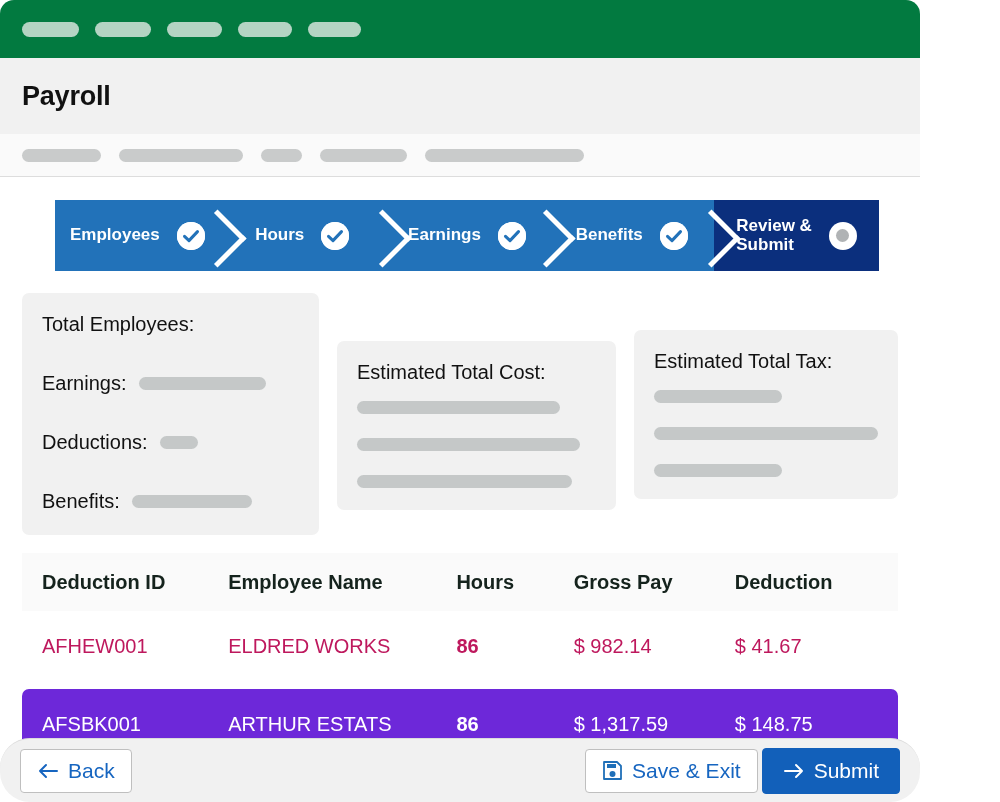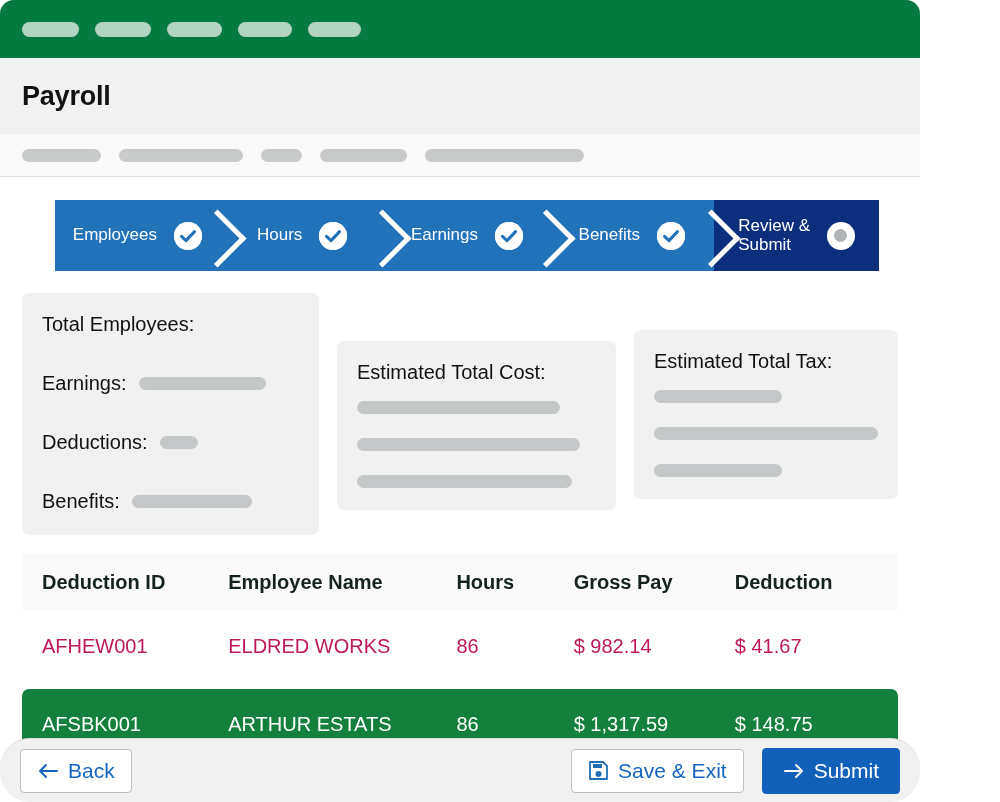--- a/index.html
+++ b/index.html
@@ -96,20 +96,21 @@
   .step {
     position: relative;
     flex: 1;
     background: #2272b9;
     display: flex;
     align-items: center;
     justify-content: center;
     gap: 17px;
     color: #ffffff;
     font-size: 17px;
+    font-weight: bold;
   }
   .step.active { background: #0b2f7d; }
   .step .arrow-notch {
     position: absolute;
     right: -18px;
     top: 50%;
     width: 36px;
     height: 36px;
     margin-top: -18px;
     border-top: 5px solid #ffffff;
@@ -206,28 +207,28 @@
   }
   .t-row {
     height: 70px;
     padding: 0 20px;
     font-size: 20px;
     color: #be185d;
     background: #ffffff;
     border-radius: 7px;
   }
   .t-row.selected {
-    background: #15803d;
+    background: #6d28d9;
     color: #ffffff;
     margin: 8px 0 0 0;
   }
   .cell { box-sizing: border-box; }
   .col-id    { width: 208px; }
   .col-name  { width: 255px; }
-  .col-hours { width: 131px; }
+  .col-hours { width: 131px; font-weight: bold; }
   .col-gross { width: 180px; }
   .col-ded   { width: 160px; }
 
   
   .footer {
     position: absolute;
     left: 0; right: 0; bottom: 0;
     height: 64px;
     background: #f1f1f1;
     border-top: 1px solid #dcdcdc;
@@ -253,21 +254,21 @@
     border: 1px solid #bfbfbf;
     color: #1665c0;
     padding: 9px 16px;
   }
   .btn-primary {
     background: #1260ba;
     border: 1px solid #1260ba;
     color: #ffffff;
     padding: 10px 20px;
   }
-  .right-group { display: flex; gap: 18px; align-items: center; }
+  .right-group { display: flex; gap: 4px; align-items: center; }
   .icon-inline { display: inline-flex; align-items: center; }
 </style>
 </head>
 <body>
 
 <div class="app-window">
 
   <div class="top-bar">
     <div class="top-pill w1"></div>
     <div class="top-pill w2"></div>

